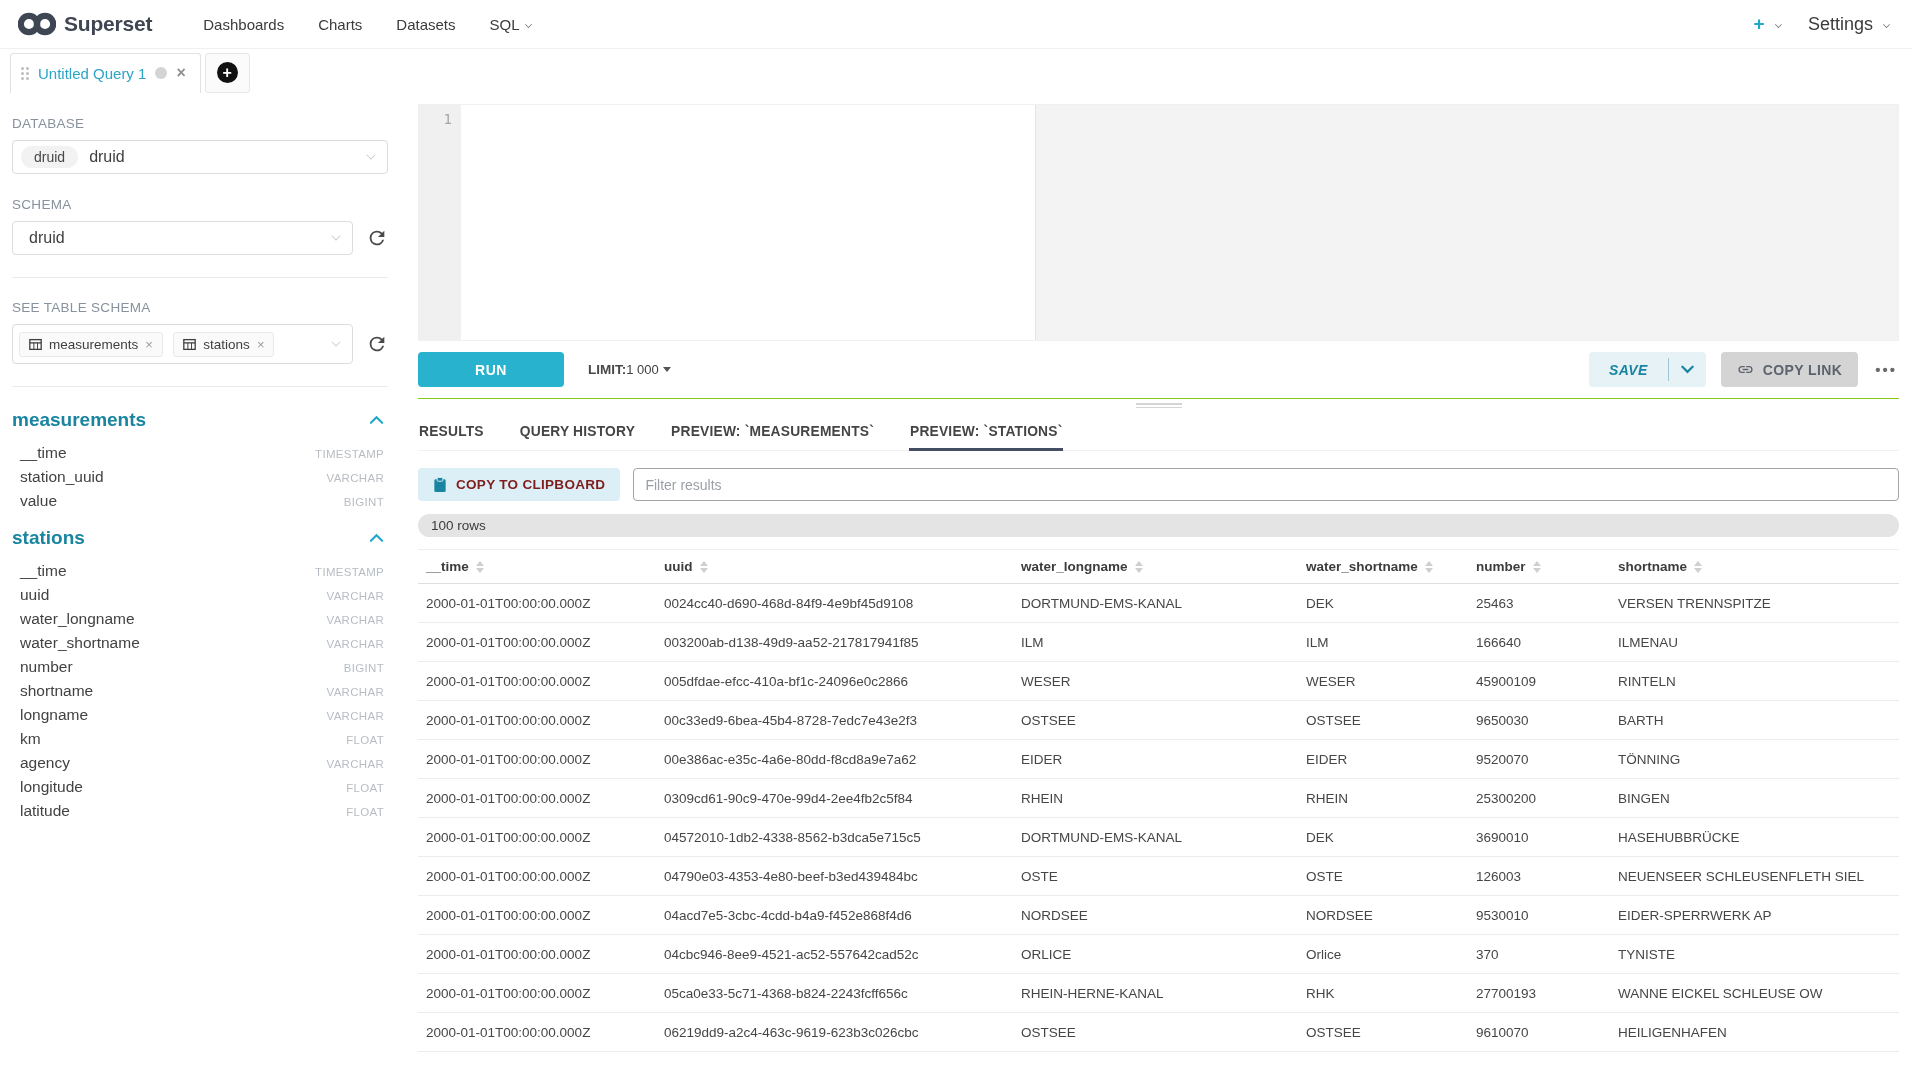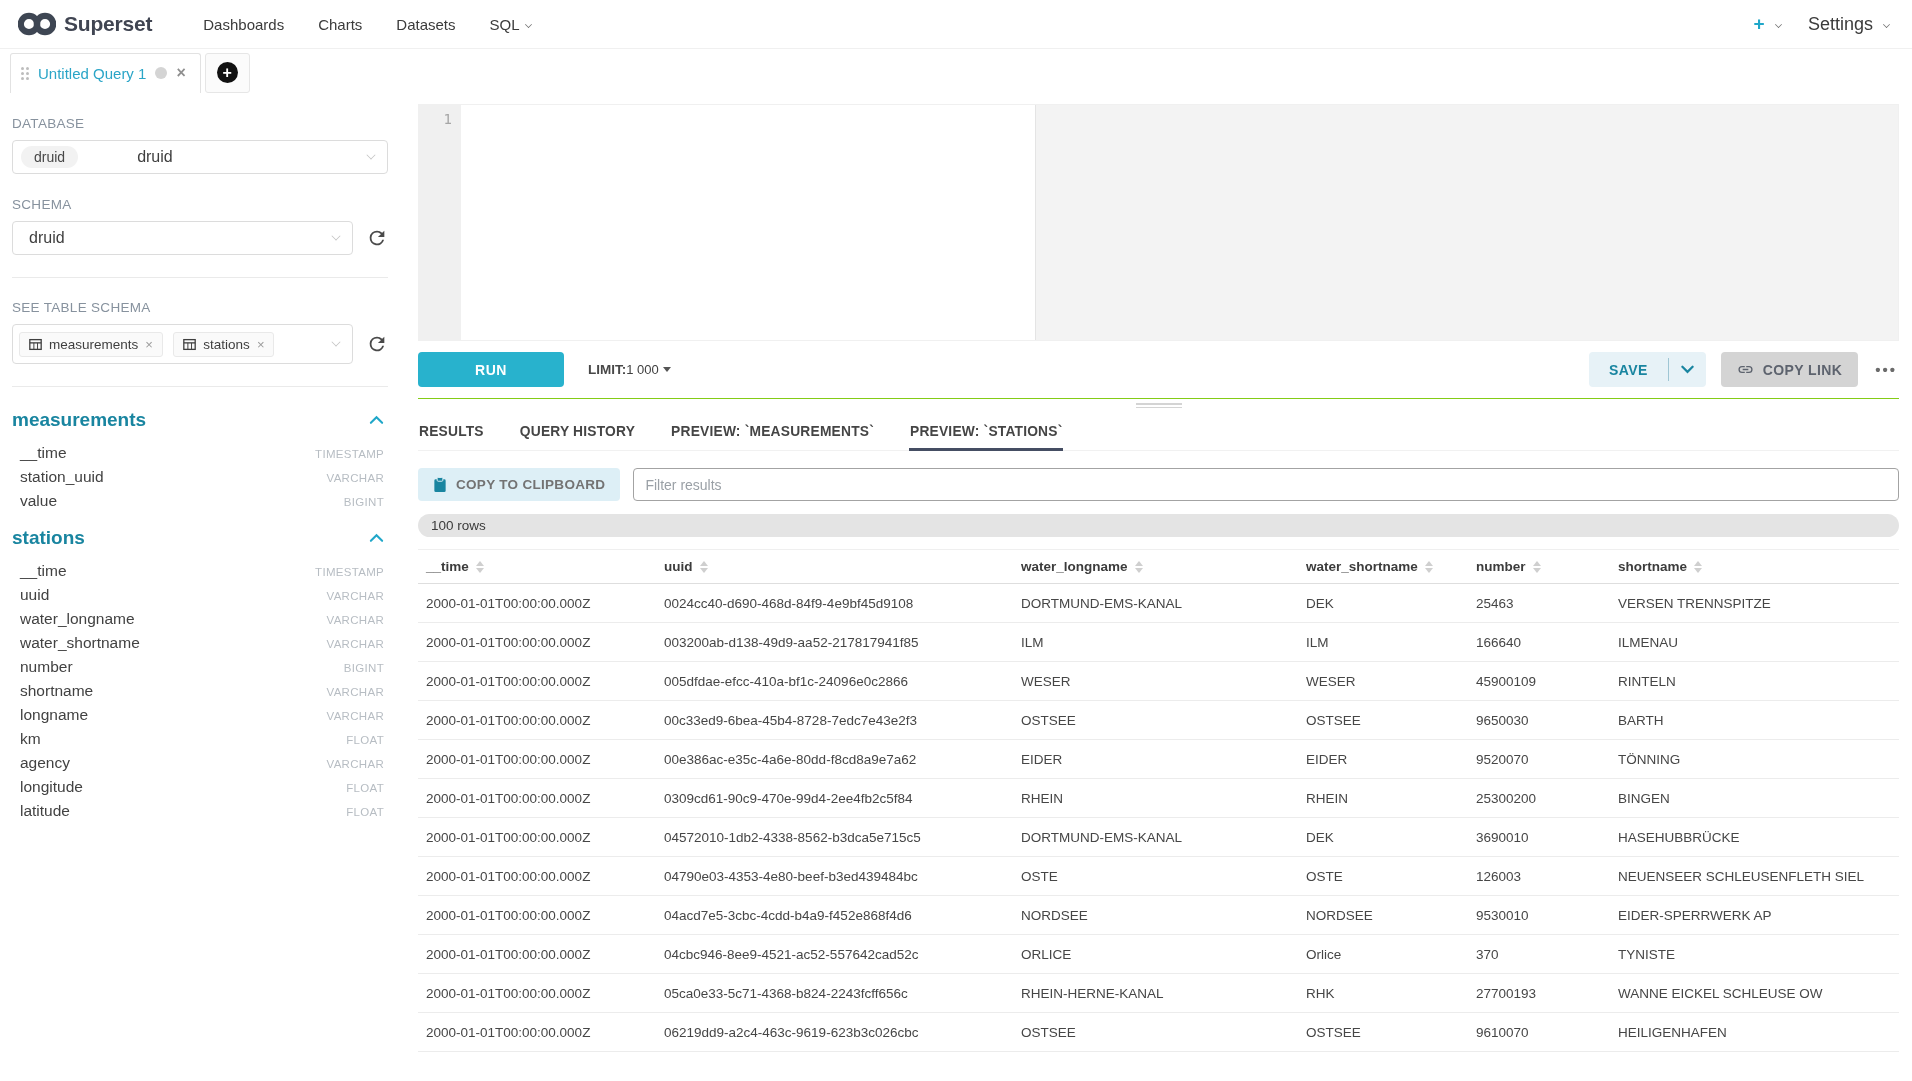--- a/index.html
+++ b/index.html
@@ -38,21 +38,21 @@
   
   .content { flex:1; display:flex; padding:8px 13px 0 12px; min-height:0; }
   .sidebar { width:376px; flex:0 0 376px; padding-top:12px; }
   .gutter-gap { width:30px; flex:0 0 30px; }
   .main { flex:1; min-width:0; display:flex; flex-direction:column; }
 
   
   .fld-label { font-size:13.5px; color:#87929e; letter-spacing:.3px; margin-bottom:9px; }
   .sel-row { display:flex; align-items:center; gap:13px; }
   .select { flex:1; height:34px; border:1px solid #dcdcdc; border-radius:4px; background:#fff;
-    display:flex; align-items:center; padding:0 12px 0 8px; cursor:pointer;gap:48px; }
+    display:flex; align-items:center; padding:0 12px 0 8px; cursor:pointer; }
   .select .chev { margin-left:auto; width:8px; height:8px; border-right:1.5px solid #c2c2c2;
     border-bottom:1.5px solid #c2c2c2; transform:rotate(45deg) scale(.8); margin-top:-4px; }
   .pill { background:#f2f2f2; border-radius:14px; padding:3px 13px; font-size:14px; color:#484848; margin-right:11px; }
   .sel-value { font-size:16px; color:#3f3f3f; }
   .refresh-btn { width:22px; height:22px; cursor:pointer; flex:0 0 22px; }
   .divider { height:1px; background:#eaeaea; margin:22px 0; }
   .sec { margin-bottom:6px; }
   .chip { display:inline-flex; align-items:center; gap:7px; background:#fafafa; border:1px solid #e9e9e9;
     border-radius:3px; padding:4px 9px; font-size:13.5px; color:#3f3f3f; margin-right:6px; cursor:default; }
   .chip .chip-x { color:#9b9b9b; font-size:13px; cursor:pointer; }
@@ -79,21 +79,21 @@
   .toolbar { height:58px; flex:0 0 58px; display:flex; align-items:center; border-bottom:1px solid #84cc16; }
   .run-btn { width:146px; height:35px; background:#28b2cd; color:#fff; border:none; border-radius:4px;
     font-size:14px; font-weight:bold; letter-spacing:.6px; cursor:pointer; font-family:inherit; }
   .limit-wrap { display:flex; align-items:center; margin-left:24px; cursor:pointer; }
   .limit-label { font-size:13.5px; font-weight:bold; color:#484848; }
   .limit-value { font-size:13px; color:#3f3f3f; }
   .limit-caret { width:0; height:0; border-left:4px solid transparent; border-right:4px solid transparent;
     border-top:5px solid #555; margin-left:4px; }
   .toolbar-right { margin-left:auto; display:flex; align-items:center; gap:15px; }
   .save-btn { display:flex; align-items:stretch; height:35px; background:#e7f2f7; border-radius:4px;
-    overflow:hidden; cursor:pointer; }
+    overflow:hidden; cursor:pointer;font-style:italic; }
   .save-main { display:flex; align-items:center; padding:0 20px; font-size:14px; font-weight:bold;
     color:#1985a0; letter-spacing:.4px; }
   .save-sep { width:1px; background:#9fc6d4; margin:6px 0; }
   .save-caret-seg { display:flex; align-items:center; justify-content:center; width:37px; }
   .copylink-btn { display:flex; align-items:center; gap:9px; height:35px; background:#d4d4d4;
     border:none; border-radius:4px; padding:0 16px; font-size:14px; font-weight:bold; color:#5d636e;
     letter-spacing:.4px; cursor:pointer; font-family:inherit; }
   .more-dots { font-size:15px; font-weight:bold; color:#6b6b6b; letter-spacing:2px; cursor:pointer; padding:4px 2px; }
 
   
@@ -103,21 +103,21 @@
 
   
   .rtabs { display:flex; gap:34px; margin-top:4px; border-bottom:1px solid #f1f1f1; }
   .rtab { padding:8px 1px 9px; font-size:13.8px; font-weight:bold; color:#454545; letter-spacing:.2px;
     cursor:pointer; border-bottom:3px solid transparent; margin-bottom:-1px; }
   .rtab.active { border-bottom-color:#454e63; }
 
   
   .res-controls { display:flex; align-items:center; margin-top:17px; }
   .copyclip-btn { display:flex; align-items:center; gap:9px; height:33px; background:#ddeff6;
-    border:none; border-radius:4px; padding:0 15px; font-size:13.5px; font-weight:bold; color:#737373;
+    border:none; border-radius:4px; padding:0 15px; font-size:13.5px; font-weight:bold; color:#7f1d1d;
     letter-spacing:.3px; cursor:pointer; font-family:inherit; }
   .filter-input { flex:1; height:33px; margin-left:13px; border:1px solid #a3a3a3; border-radius:4px;
     padding:0 11px; font-size:14px; color:#3f3f3f; font-family:inherit; outline:none; }
   .filter-input::placeholder { color:#9aa0a6; }
   .rowcount-pill { display:inline-block; background:#e4e4e4; border-radius:13px; padding:4px 13px;
     font-size:13.5px; color:#3b3b3b; margin-top:13px; }
 
   
   .res-table-wrap { margin-top:12px; flex:1; overflow:hidden; }
   table.res { width:100%; border-collapse:collapse; table-layout:fixed; }

